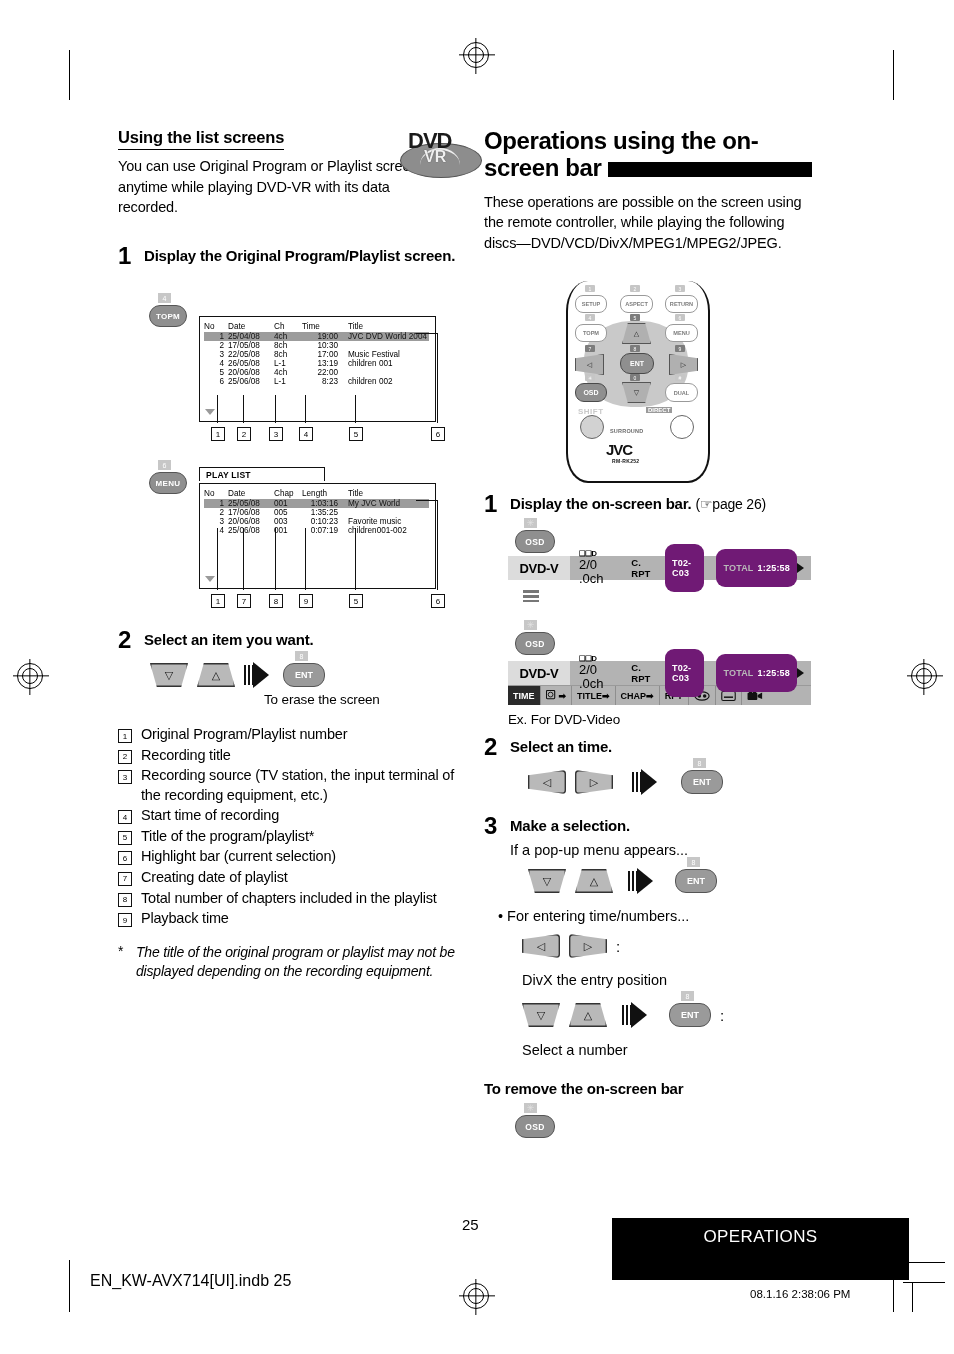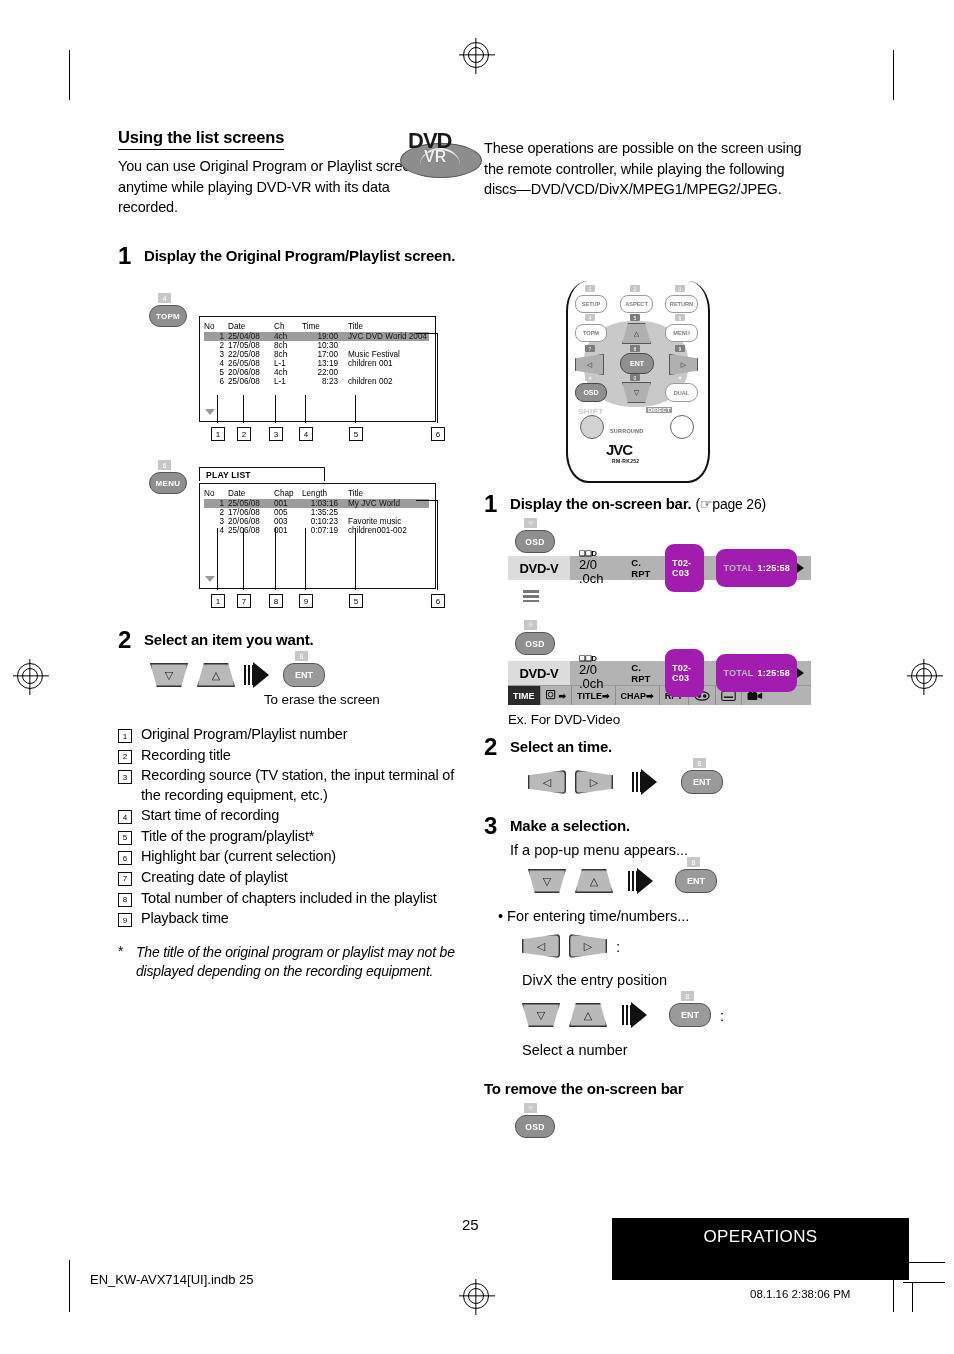--- a/index.html
+++ b/index.html
@@ -133,41 +133,41 @@
   .footnote .ft{font-size:14px;font-style:italic;line-height:1.38;letter-spacing:-0.2px;}
 
   
   .osbar{background:#b3b3b3;height:24px;display:flex;align-items:center;position:relative;}
   .osbar .lbl{background:#dcdcdc;height:24px;min-width:62px;display:flex;align-items:center;justify-content:center;
      font-size:13px;font-weight:bold;letter-spacing:-0.3px;}
   .osbar .dolby{display:flex;flex-direction:column;justify-content:center;margin-left:9px;line-height:1.05;}
   .osbar .dolby .d1{font-size:7.5px;font-weight:bold;letter-spacing:-0.5px;}
   .osbar .dolby .d2{font-size:13px;}
   .osbar .crpt{font-size:9.5px;font-weight:bold;margin-left:20px;letter-spacing:0px;}
-  .pill{background:#a21caf;color:#fff;border-radius:9px;font-size:9px;font-weight:bold;
+  .pill{background:#701a75;color:#fff;border-radius:9px;font-size:9px;font-weight:bold;
      padding:14px 7px;margin-left:12px;letter-spacing:0.2px;display:flex;align-items:center;gap:4px;}
   .pill .gray{color:#b9b9b9;}
   .osbar .caret{margin-left:auto;margin-right:7px;width:0;height:0;
      border-top:5px solid transparent;border-bottom:5px solid transparent;border-left:7px solid #111;}
   .osbar2{background:#b3b3b3;height:19px;display:flex;align-items:stretch;border-top:1px solid #9a9a9a;}
   .osbar2 .cell{display:flex;align-items:center;justify-content:center;padding:0 5px;font-size:9px;
      font-weight:bold;border-right:1px solid #8e8e8e;}
   .osbar2 .cell.sel{background:#2a2a2a;color:#fff;}
   .osbar2 .cell.last{border-right:none;}
   .dnarrow{position:relative;width:30px;height:30px;}
   .triple{width:16px;height:12px;background:repeating-linear-gradient(to bottom,#777 0 3px,#fff 3px 5px);}
 
   h3.sub{font-size:15px;font-weight:bold;margin:22px 0 0 0;letter-spacing:-0.2px;}
 
   
   .pagenum{position:absolute;left:462px;top:1216px;font-size:15px;}
   .opbar{position:absolute;left:612px;top:1218px;width:297px;height:62px;background:#000;
      color:#fff;font-size:17px;display:flex;align-items:flex-start;justify-content:center;padding-top:9px;box-sizing:border-box;
      letter-spacing:0.4px;}
-  .fleft{position:absolute;left:90px;top:1272px;font-size:13px;}
+  .fleft{position:absolute;left:90px;top:1272px;font-size:16px;}
   .fright{position:absolute;left:750px;top:1288px;font-size:11.5px;}
   .fline{position:absolute;background:#000;height:1px;}
 </style>
 </head>
 <body>
 
 <div class="page">
 
   <div class="crop" style="left:69px;top:50px;width:1px;height:50px;"></div>
   <div class="crop" style="left:893px;top:50px;width:1px;height:50px;"></div>
@@ -409,20 +409,23 @@
       </div>
     </div>
 
     <div class="footnote">
       <div class="star">*</div>
       <div class="ft">The title of the original program or playlist may not be displayed depending on the recording equipment.</div>
     </div>
   </div>
 
   <div class="col-right">
+    <h1 class="bighead">
+      <span>Operations using the on-screen bar</span><span class="headrule"></span>
+    </h1>
     <p class="body" style="width:320px;margin-top:10px;">These operations are possible on the screen using the remote controller, while playing the following discs—DVD/VCD/DivX/MPEG1/MPEG2/JPEG.</p>
   </div>
 
   <div class="remote">
     <div class="shell"></div>
     <div class="cluster"></div>
 
     <div class="badge-n lite" style="left:19px;top:4px;">1</div>
     <div class="btn-o light" style="left:9px;top:14px;width:30px;height:16px;border-radius:8px;">SETUP</div>
     <div class="badge-n lite" style="left:64px;top:4px;">2</div>

